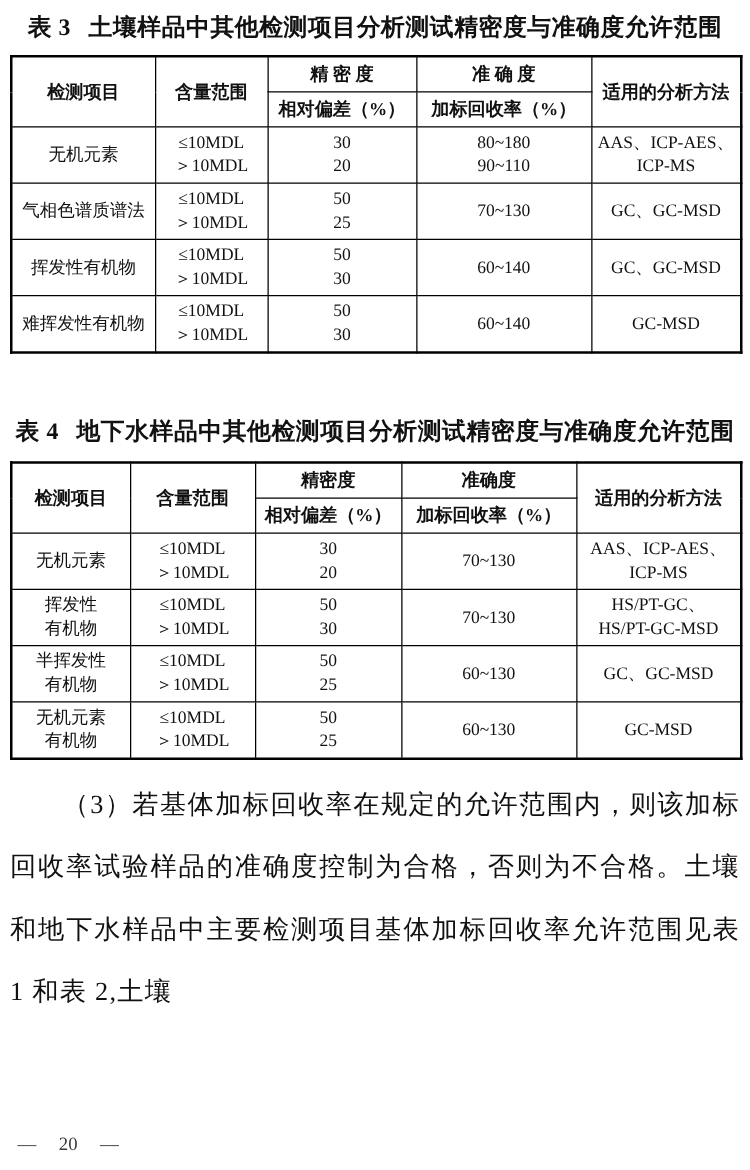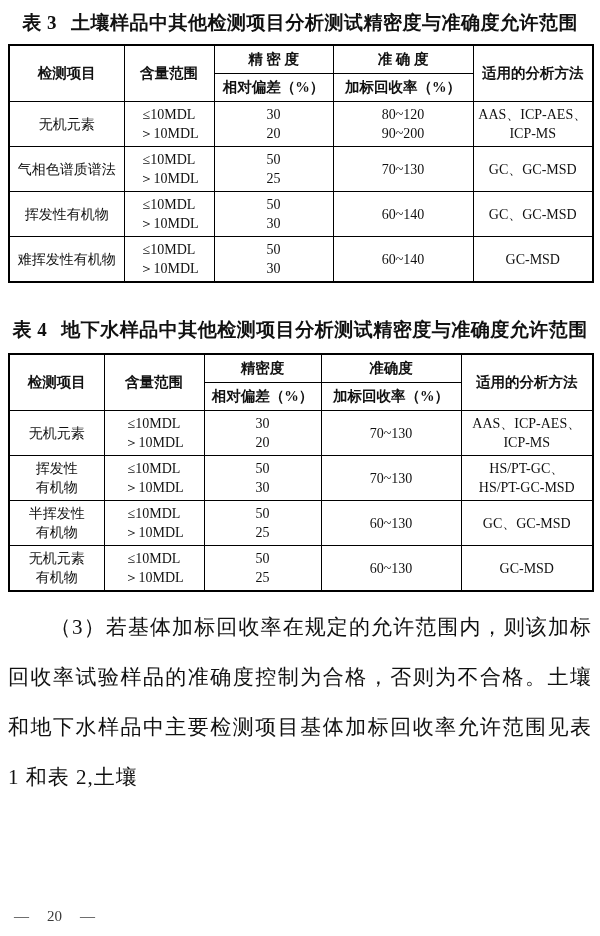--- a/index.html
+++ b/index.html
@@ -16,21 +16,21 @@
   .tbl-title{
     text-align:center;
     font-size:19px;
     font-weight:bold;
     letter-spacing:0.5px;
     line-height:22px;
     white-space:nowrap;
   }
   .tbl-title .tl{margin-right:14px;}
   .t3title{margin-bottom:10px;}
-  .t4title{margin-top:36px;margin-bottom:12px;}
+  .t4title{margin-top:52px;margin-bottom:12px;}
 
   table.tbl{
     border-collapse:collapse;
     table-layout:fixed;
     width:584px;
     border:2px solid #000;
   }
   table.tbl td{
     border:1px solid #000;
     text-align:center;
@@ -112,22 +112,22 @@
             </td>
           <td>
             <div class="ln">≤10MDL</div>
             <div class="ln">＞10MDL</div>
           </td>
           <td>
             <div class="ln">30</div>
             <div class="ln">20</div>
           </td>
           <td>
-            <div class="ln">80~120</div>
-            <div class="ln">90~200</div>
+            <div class="ln">80~180</div>
+            <div class="ln">90~110</div>
           </td>
           <td>
             <div class="ln">AAS、ICP-AES、</div>
             <div class="ln">ICP-MS</div>
           </td>
         </tr>
         <tr>
           <td>
               <div class="ln">气相色谱质谱法</div>
             </td>

